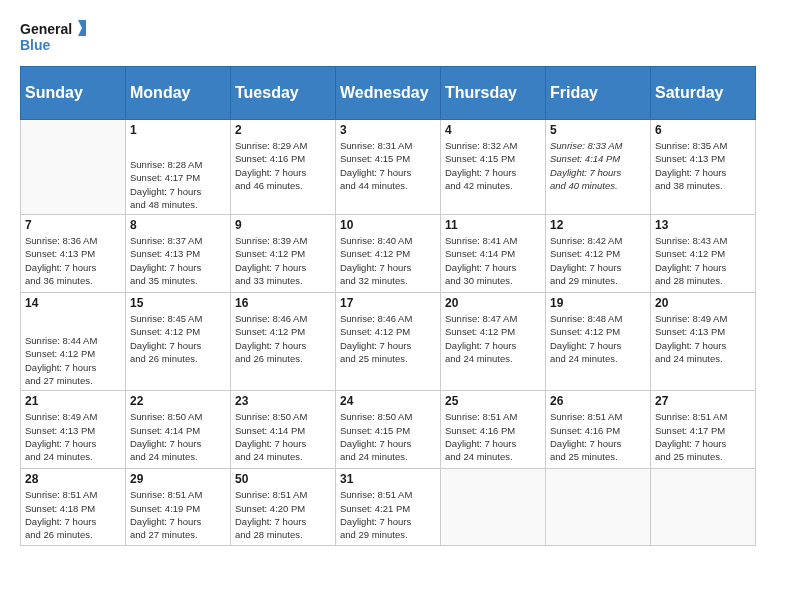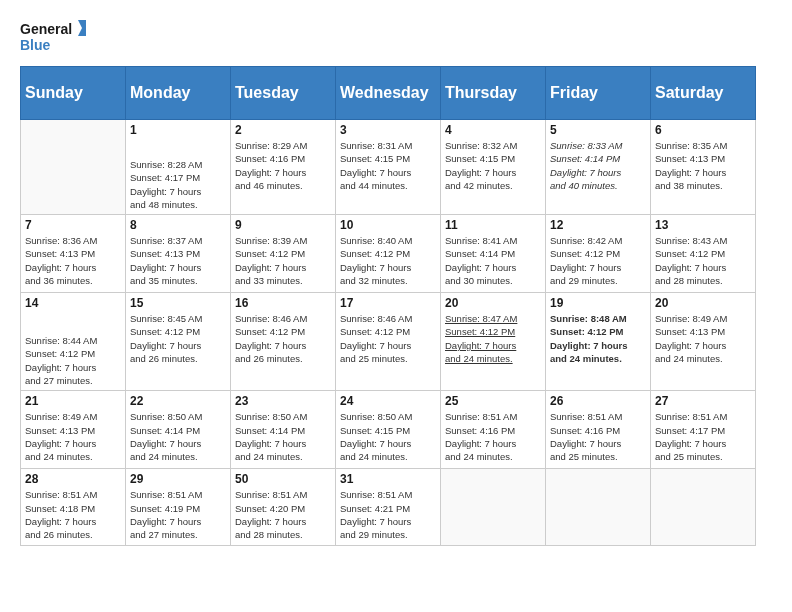--- a/index.html
+++ b/index.html
@@ -236,28 +236,28 @@
           </td>
           <td>
             <span class="day-number">17</span>
             <div class="day-info" style="white-space: pre-line;">Sunrise: 8:46 AM
 Sunset: 4:12 PM
 Daylight: 7 hours
 and 25 minutes.</div>
           </td>
           <td>
             <span class="day-number">20</span>
-            <div class="day-info" style="white-space: pre-line; text-decoration: underline;">Sunrise: 8:47 AM
+            <div class="day-info" style="white-space: pre-line;">Sunrise: 8:47 AM
 Sunset: 4:12 PM
 Daylight: 7 hours
 and 24 minutes.</div>
           </td>
           <td>
             <span class="day-number">19</span>
-            <div class="day-info" style="white-space: pre-line; font-weight: bold;">Sunrise: 8:48 AM
+            <div class="day-info" style="white-space: pre-line;">Sunrise: 8:48 AM
 Sunset: 4:12 PM
 Daylight: 7 hours
 and 24 minutes.</div>
           </td>
           <td>
             <span class="day-number">20</span>
             <div class="day-info" style="white-space: pre-line;">Sunrise: 8:49 AM
 Sunset: 4:13 PM
 Daylight: 7 hours
 and 24 minutes.</div>

